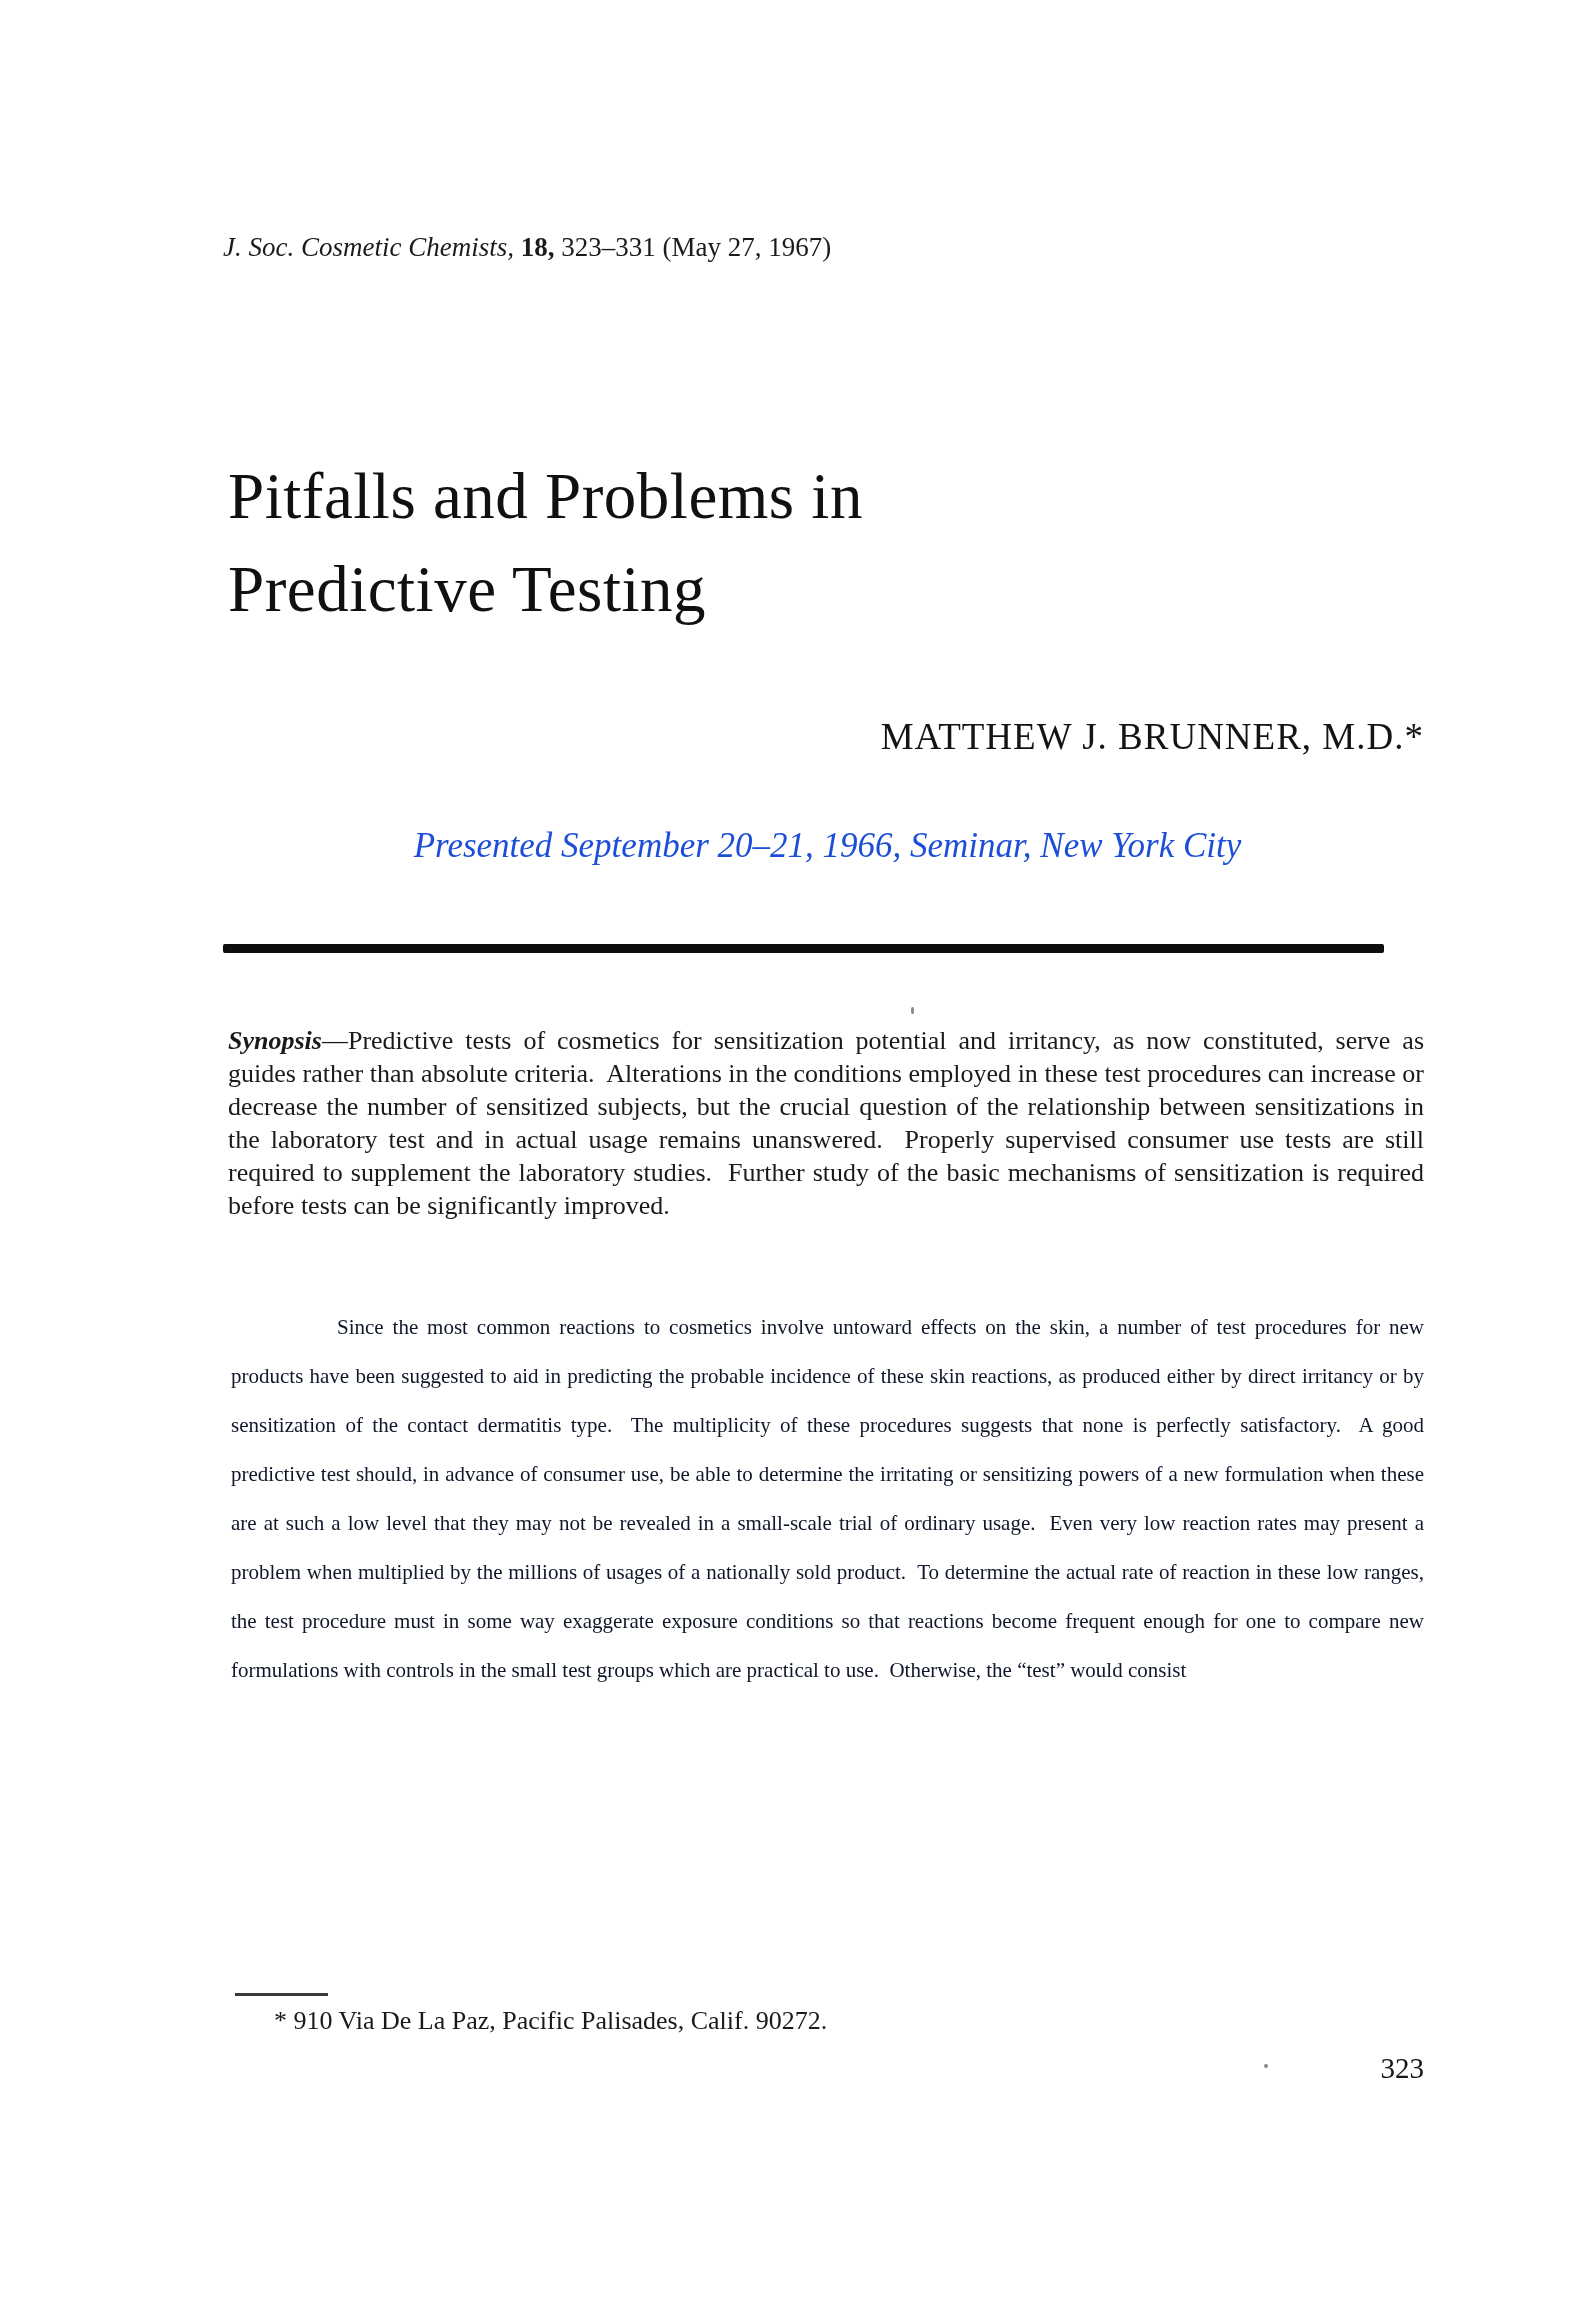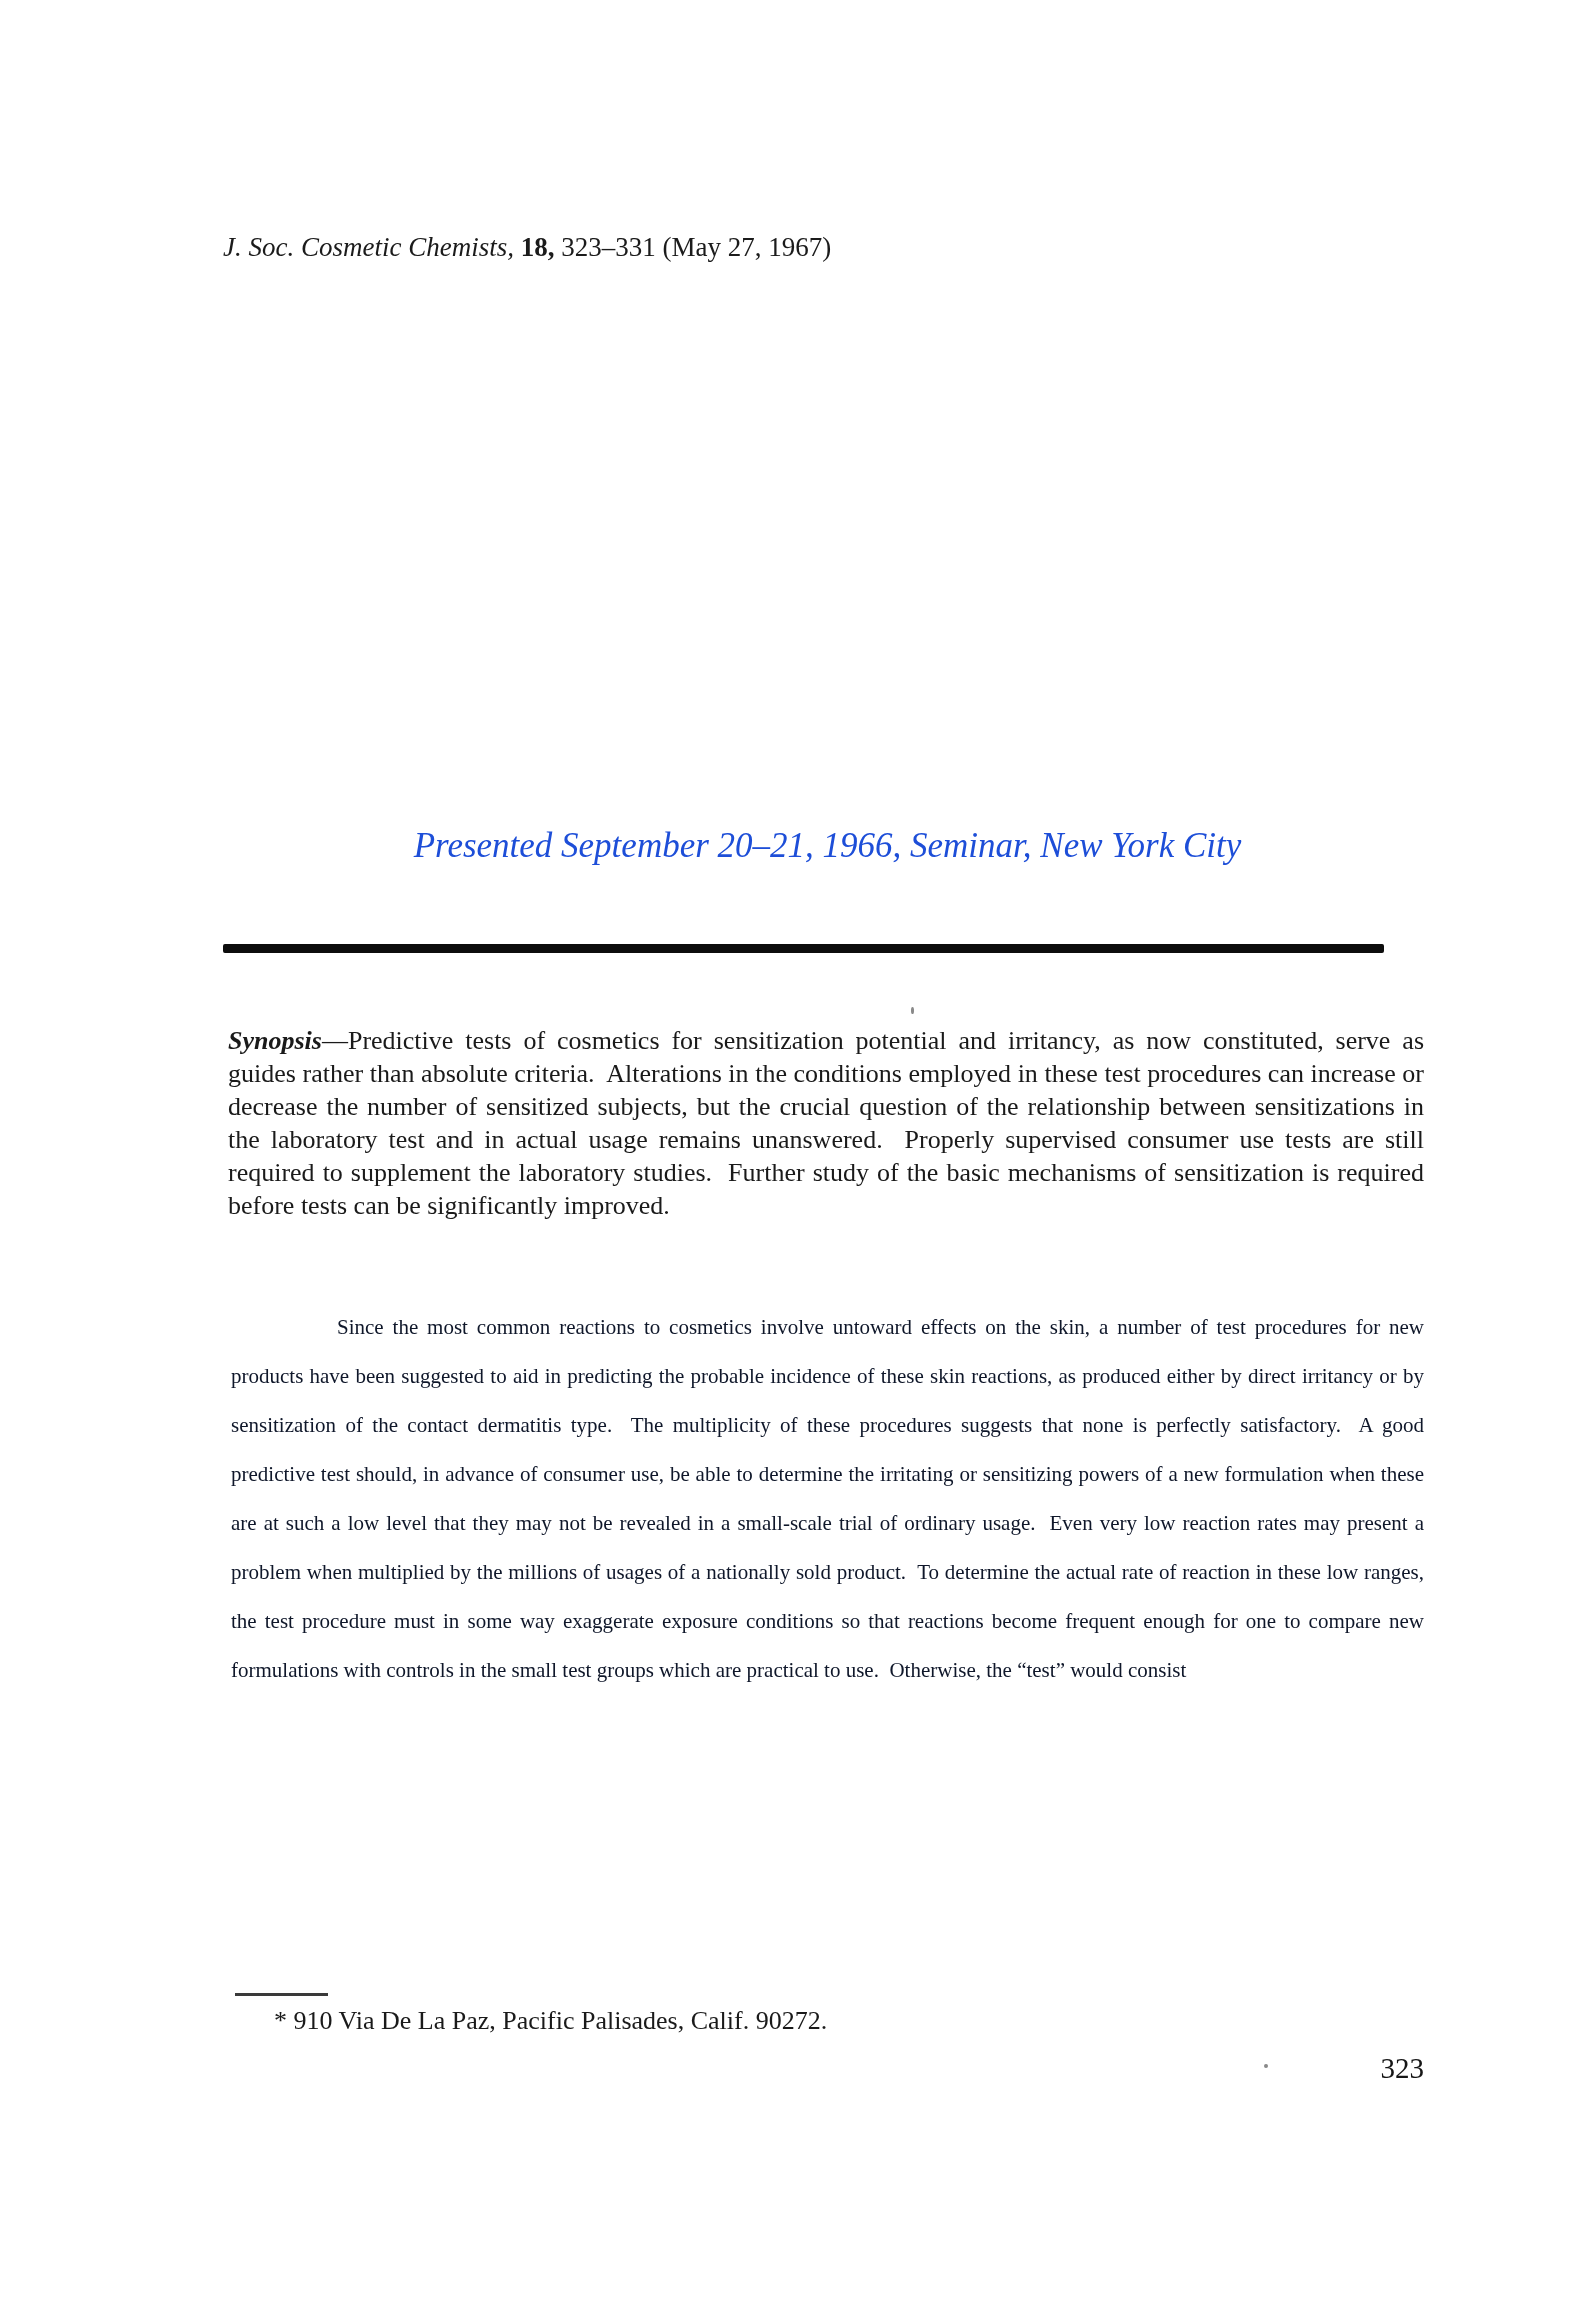--- a/index.html
+++ b/index.html
@@ -133,21 +133,24 @@
 <div class="page">
 
   <div class="abs citation">
     <span class="journal">J. Soc. Cosmetic Chemists,</span>
     <span> </span>
     <span class="volume">18,</span>
     <span> </span>
     <span class="pages">323–331 (May 27, 1967)</span>
   </div>
 
+  <h1 class="abs article-title" style="margin:0; font-weight:normal;">Pitfalls and Problems in
+Predictive Testing</h1>
 
+  <div class="abs author">MATTHEW J. BRUNNER, M.D.*</div>
 
   <div class="abs presented">Presented September 20–21, 1966, Seminar, New York City</div>
 
   <div class="abs divider-rule"></div>
 
   <p class="abs synopsis" style="margin:0;"><span class="label">Synopsis</span><span>—Predictive tests of cosmetics for sensitization potential and irritancy, as now constituted, serve as guides rather than absolute criteria.  Alterations in the conditions employed in these test procedures can increase or decrease the number of sensitized subjects, but the crucial question of the relationship between sensitizations in the laboratory test and in actual usage remains unanswered.  Properly supervised consumer use tests are still required to supplement the laboratory studies.  Further study of the basic mechanisms of sensitization is required before tests can be significantly improved.</span></p>
 
   <p class="abs body-par" style="margin:0;">Since the most common reactions to cosmetics involve untoward effects on the skin, a number of test procedures for new products have been suggested to aid in predicting the probable incidence of these skin reactions, as produced either by direct irritancy or by sensitization of the contact dermatitis type.  The multiplicity of these procedures suggests that none is perfectly satisfactory.  A good predictive test should, in advance of consumer use, be able to determine the irritating or sensitizing powers of a new formulation when these are at such a low level that they may not be revealed in a small-scale trial of ordinary usage.  Even very low reaction rates may present a problem when multiplied by the millions of usages of a nationally sold product.  To determine the actual rate of reaction in these low ranges, the test procedure must in some way exaggerate exposure conditions so that reactions become frequent enough for one to compare new formulations with controls in the small test groups which are practical to use.  Otherwise, the “test” would consist</p>
 
   <div class="abs footnote-rule"></div>

